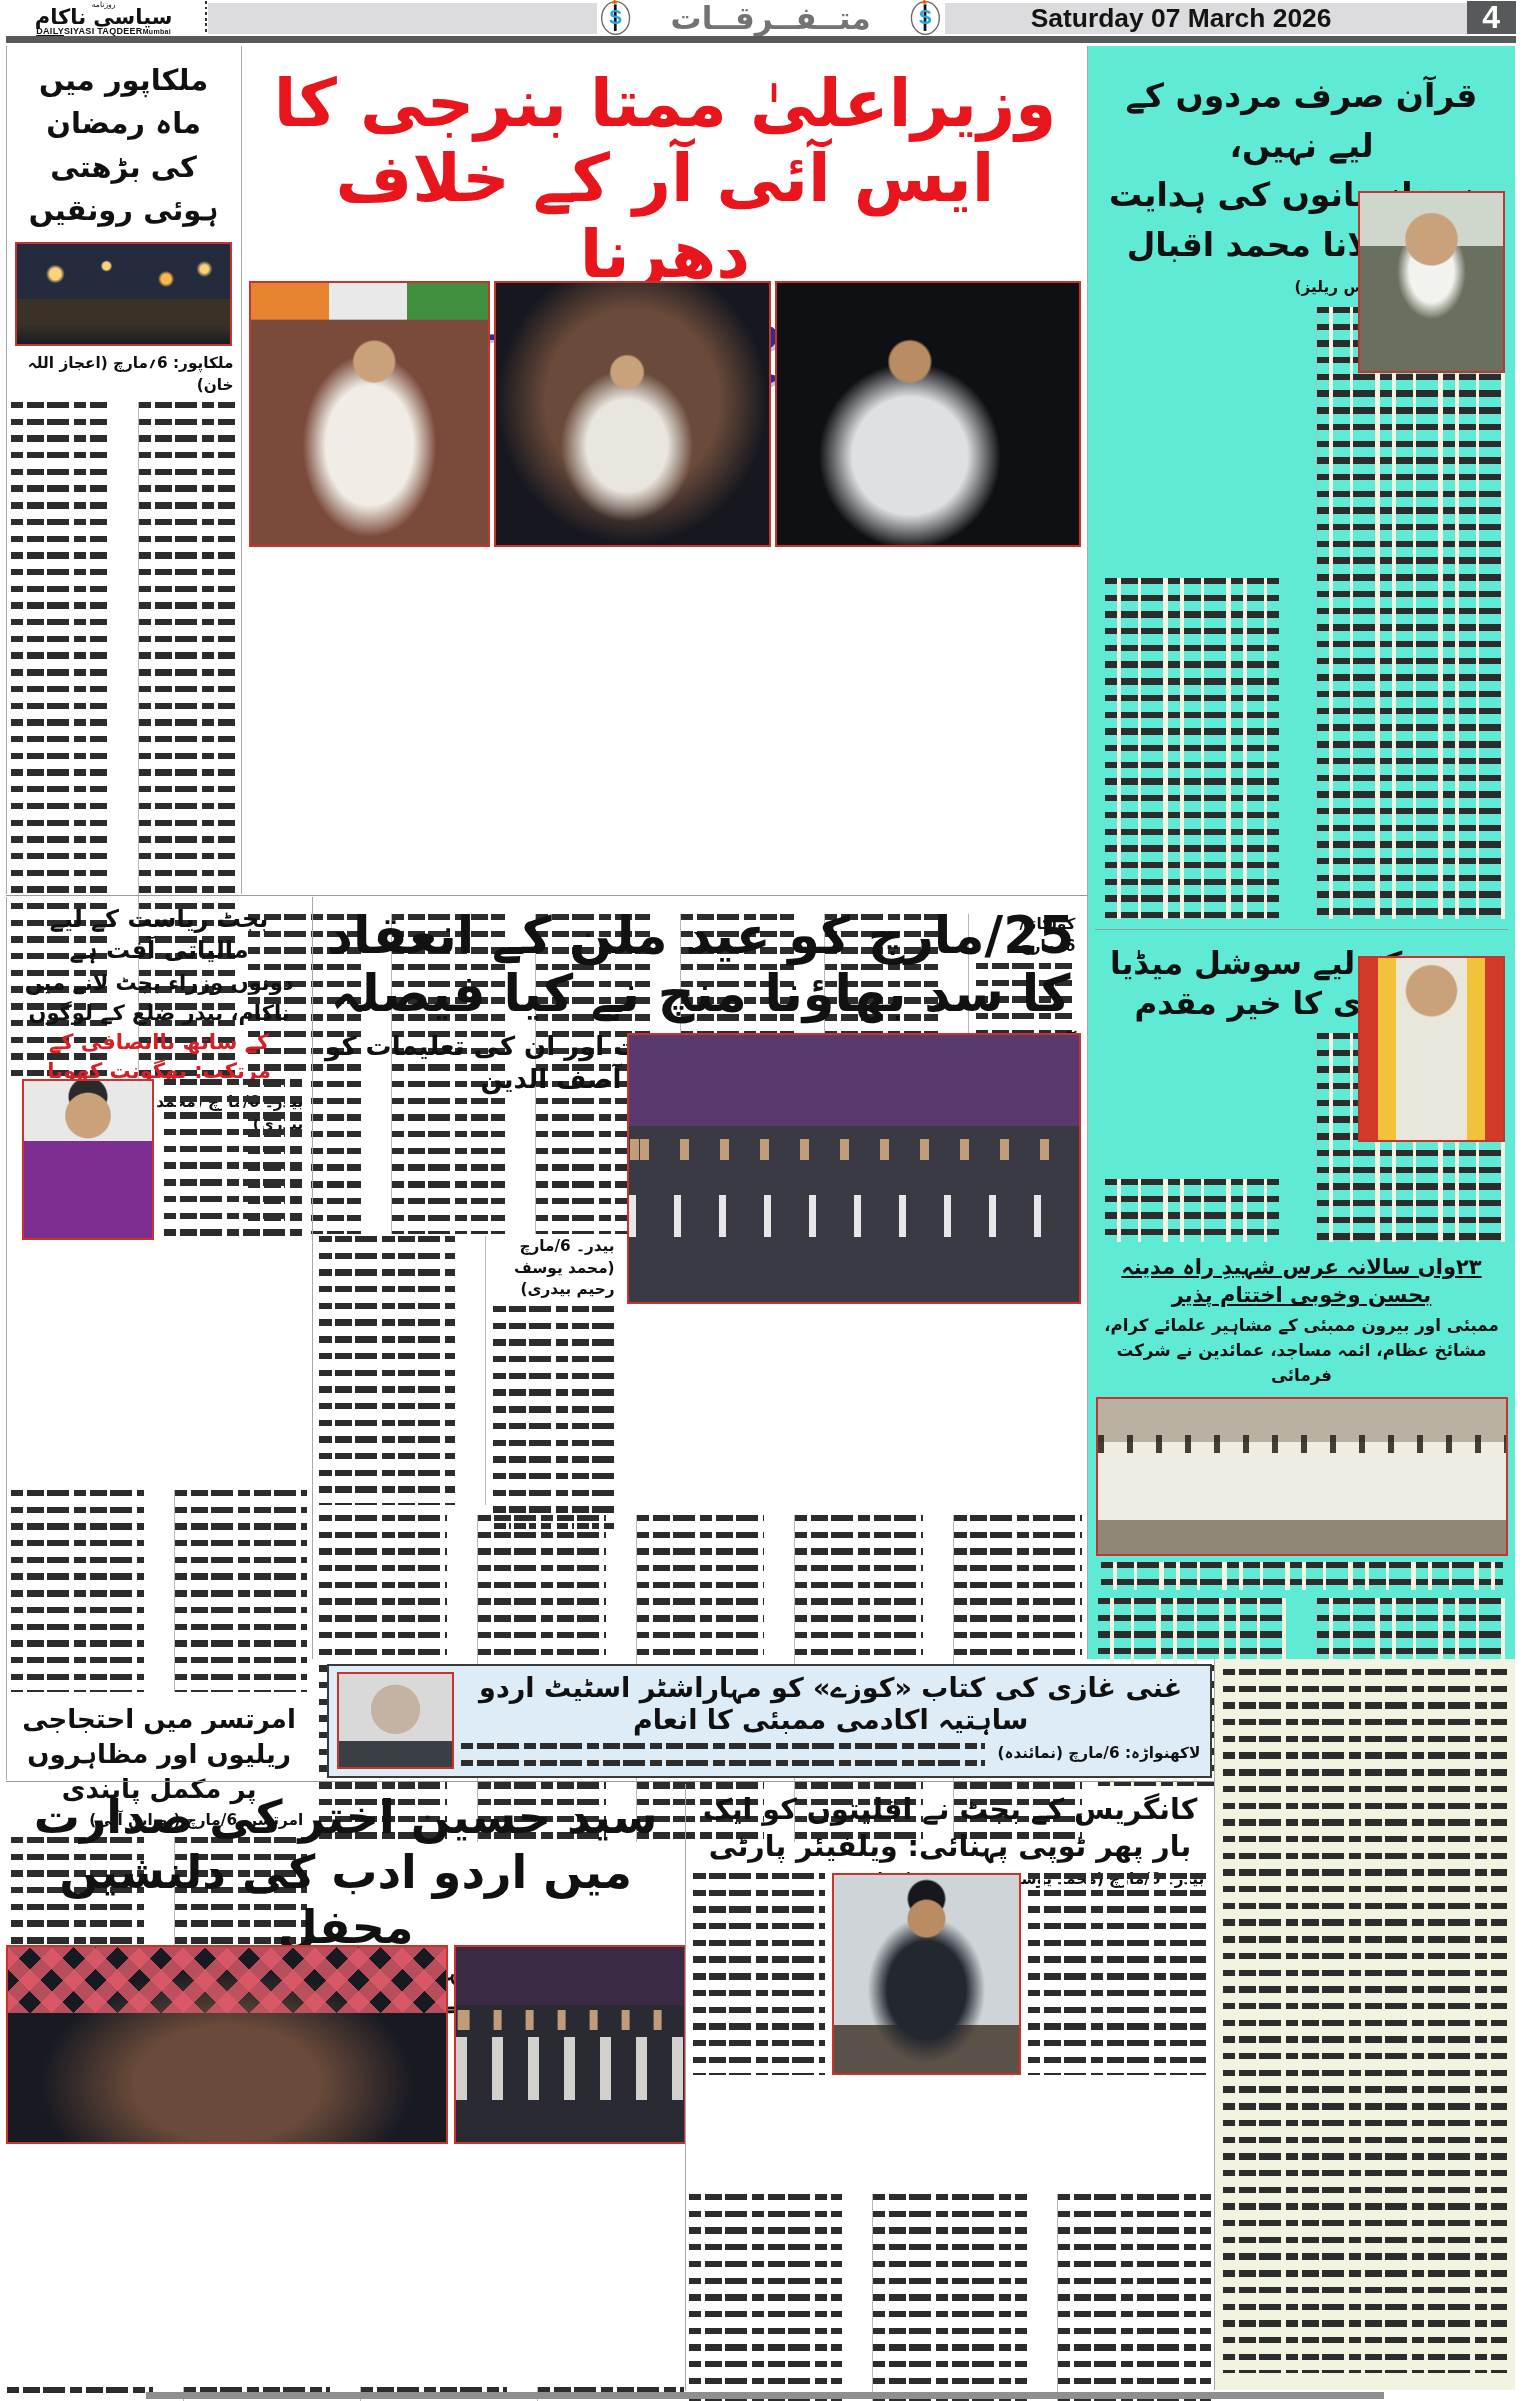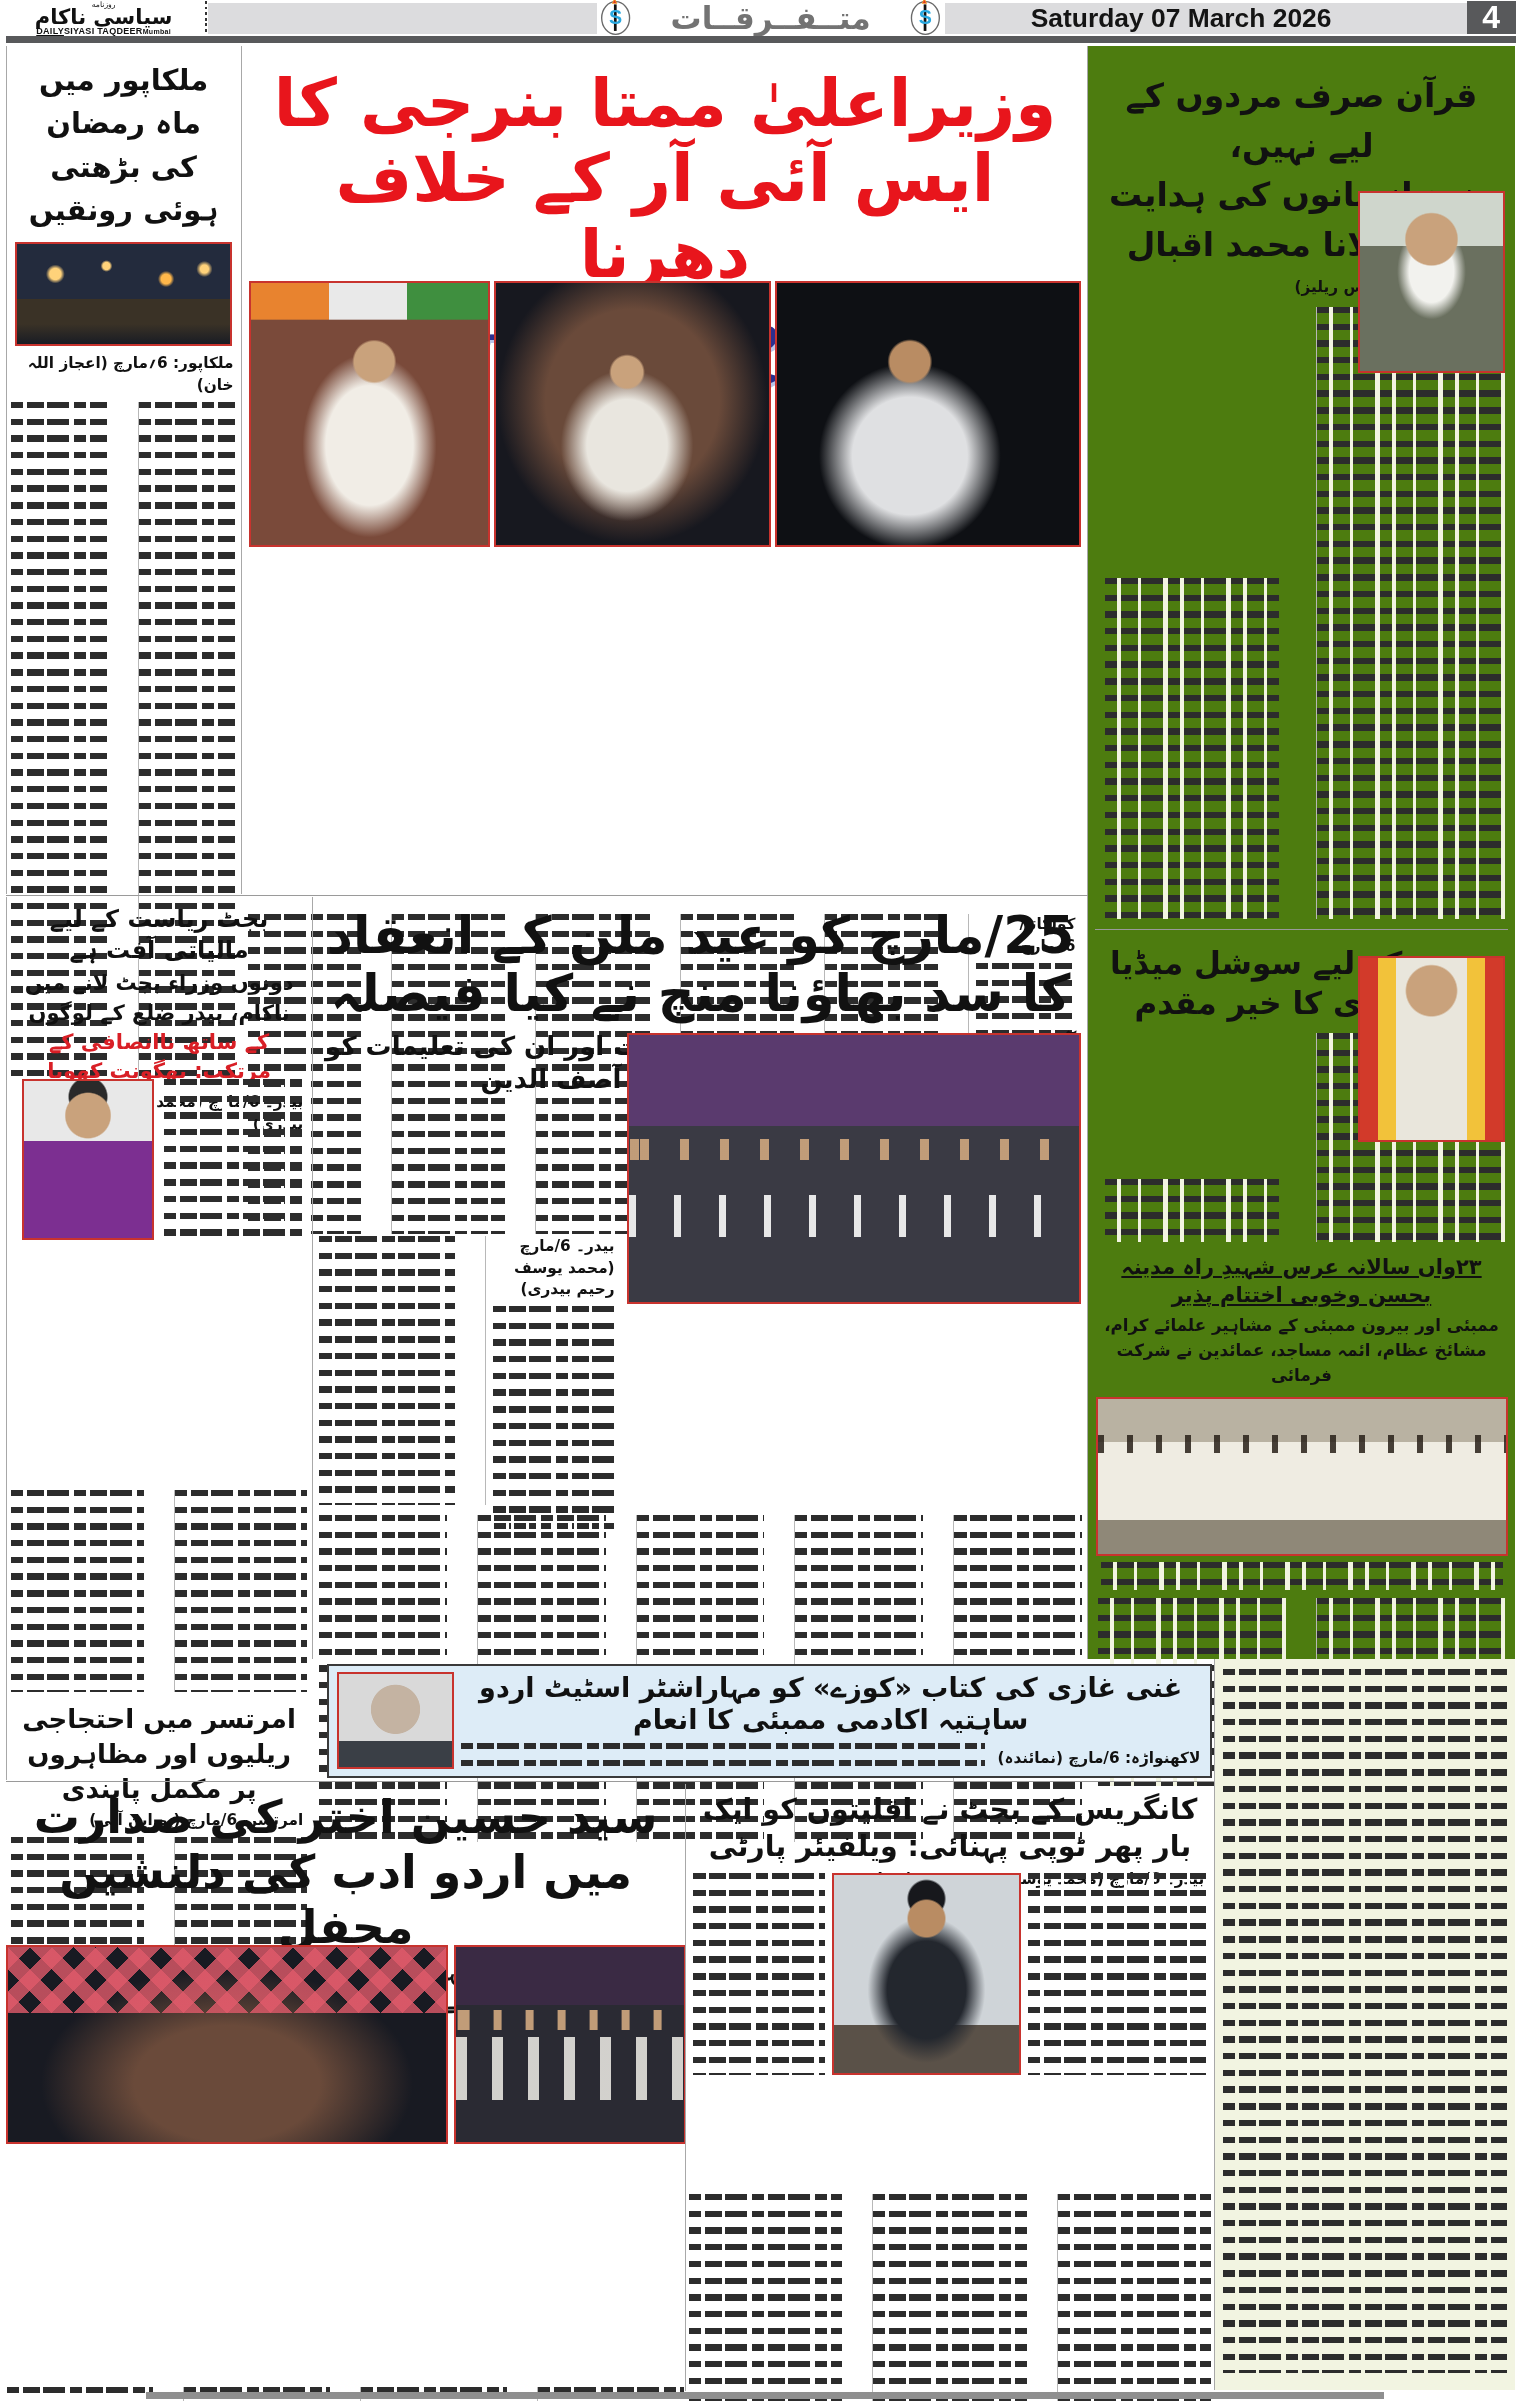--- a/index.html
+++ b/index.html
@@ -56,21 +56,21 @@
   </div>
 
   <div class="abs" style="left:967px;top:1.4px;width:417px;height:31px;font-family:'Liberation Sans',sans-serif;font-weight:700;font-size:26.4px;line-height:31px;color:#141414;text-align:center;">Saturday 07 March 2026</div>
 
   <div class="abs" style="left:1461px;top:0;width:49px;height:33px;background:#58595b;text-align:center;">
     <span style="font-family:'Liberation Sans',sans-serif;font-weight:700;font-size:32px;line-height:33px;color:#fff;">4</span>
   </div>
 </div>
 <div class="abs" style="left:5.6px;top:36px;width:1510px;height:7px;background:#58595b;"></div>
 
-<div class="abs cream" style="left:1087px;top:46px;width:428px;height:1613px;background:#4d7c0f;border-left:0.7px solid #a8a8a8;box-sizing:border-box;">
+<div class="abs cream" style="left:1087px;top:46px;width:428px;height:1613px;background:#5eead4;border-left:0.7px solid #a8a8a8;box-sizing:border-box;">
 
   <div class="rtl hl" style="padding:25px 14px 5.6px;font-size:33px;line-height:1.5;">
     <div>قرآن صرف مردوں کے لیے نہیں،</div>
     <div>زندہ انسانوں کی ہدایت ہے: مولانا محمد اقبال</div>
   </div>
   <div class="dateline" style="padding:2.8px 16.7px 0;">آگرہ/06 مارچ (پریس ریلیز)</div>
 
   <div class="abs photo" style="left:270px;top:145px;width:147px;height:182px;background:
          radial-gradient(circle at 50% 26%, #c9a27c 0 17%, transparent 18%),
          radial-gradient(ellipse at 50% 44%, #f2f2ee 0 22%, transparent 34%),
@@ -224,21 +224,21 @@
     <div class="col sim"></div>
     <div class="col sim"></div>
   </div>
 </div>
 
 <div class="abs" style="left:327px;top:1664px;width:885px;height:114px;background:#ddecf7;border:2.1px solid #3a3a3a;box-sizing:border-box;">
   <div class="abs photo" style="left:8.3px;top:5.6px;width:117px;height:97px;background:
          radial-gradient(circle at 50% 38%, #c4b3a2 0 30%, transparent 31%),
          linear-gradient(180deg,#d9d9d9 0 72%, #3a3f46 72% 100%);"></div>
   <div class="rtl hl" style="margin:5.6px 9.7px 0 132px;font-size:27px;line-height:1.2;">غنی غازی کی کتاب «کوزے» کو مہاراشٹر اسٹیٹ اردو ساہتیہ اکادمی ممبئی کا انعام</div>
-  <div class="rtl" style="margin:7px 9.7px 0 132px;display:flex;gap:12px;align-items:center;">
+  <div class="rtl" style="margin:7px 9.7px 0 132px;display:flex;gap:12px;align-items:flex-start;">
     <span class="dateline">لاکھنواڑہ: 6/مارچ (نمائندہ)</span>
     <span class="sim" style="flex:1;height:31px;--paper:#ddecf7;"></span>
   </div>
 </div>
 
 <div class="hline abs" style="left:5.6px;top:1781px;width:1208px;"></div>
 
 <div class="abs" style="left:5.6px;top:1784px;width:680px;height:607px;box-sizing:border-box;">
   <div class="rtl hl" style="font-size:46px;line-height:1.2;padding:5.6px 4.2px 0;">سید حسین اختر کی صدارت میں اردو ادب کی دلنشیں محفل</div>
   <div class="rtl hl" style="font-size:21px;line-height:1.35;padding:4.2px 4.2px 0;">ممبئی دُوردرشن سہیادری پر شاندار مشاعرہ کا انعقاد، نامور شعرائے کرام کے دل آویز کلام سے سامعین محظوظ</div>

